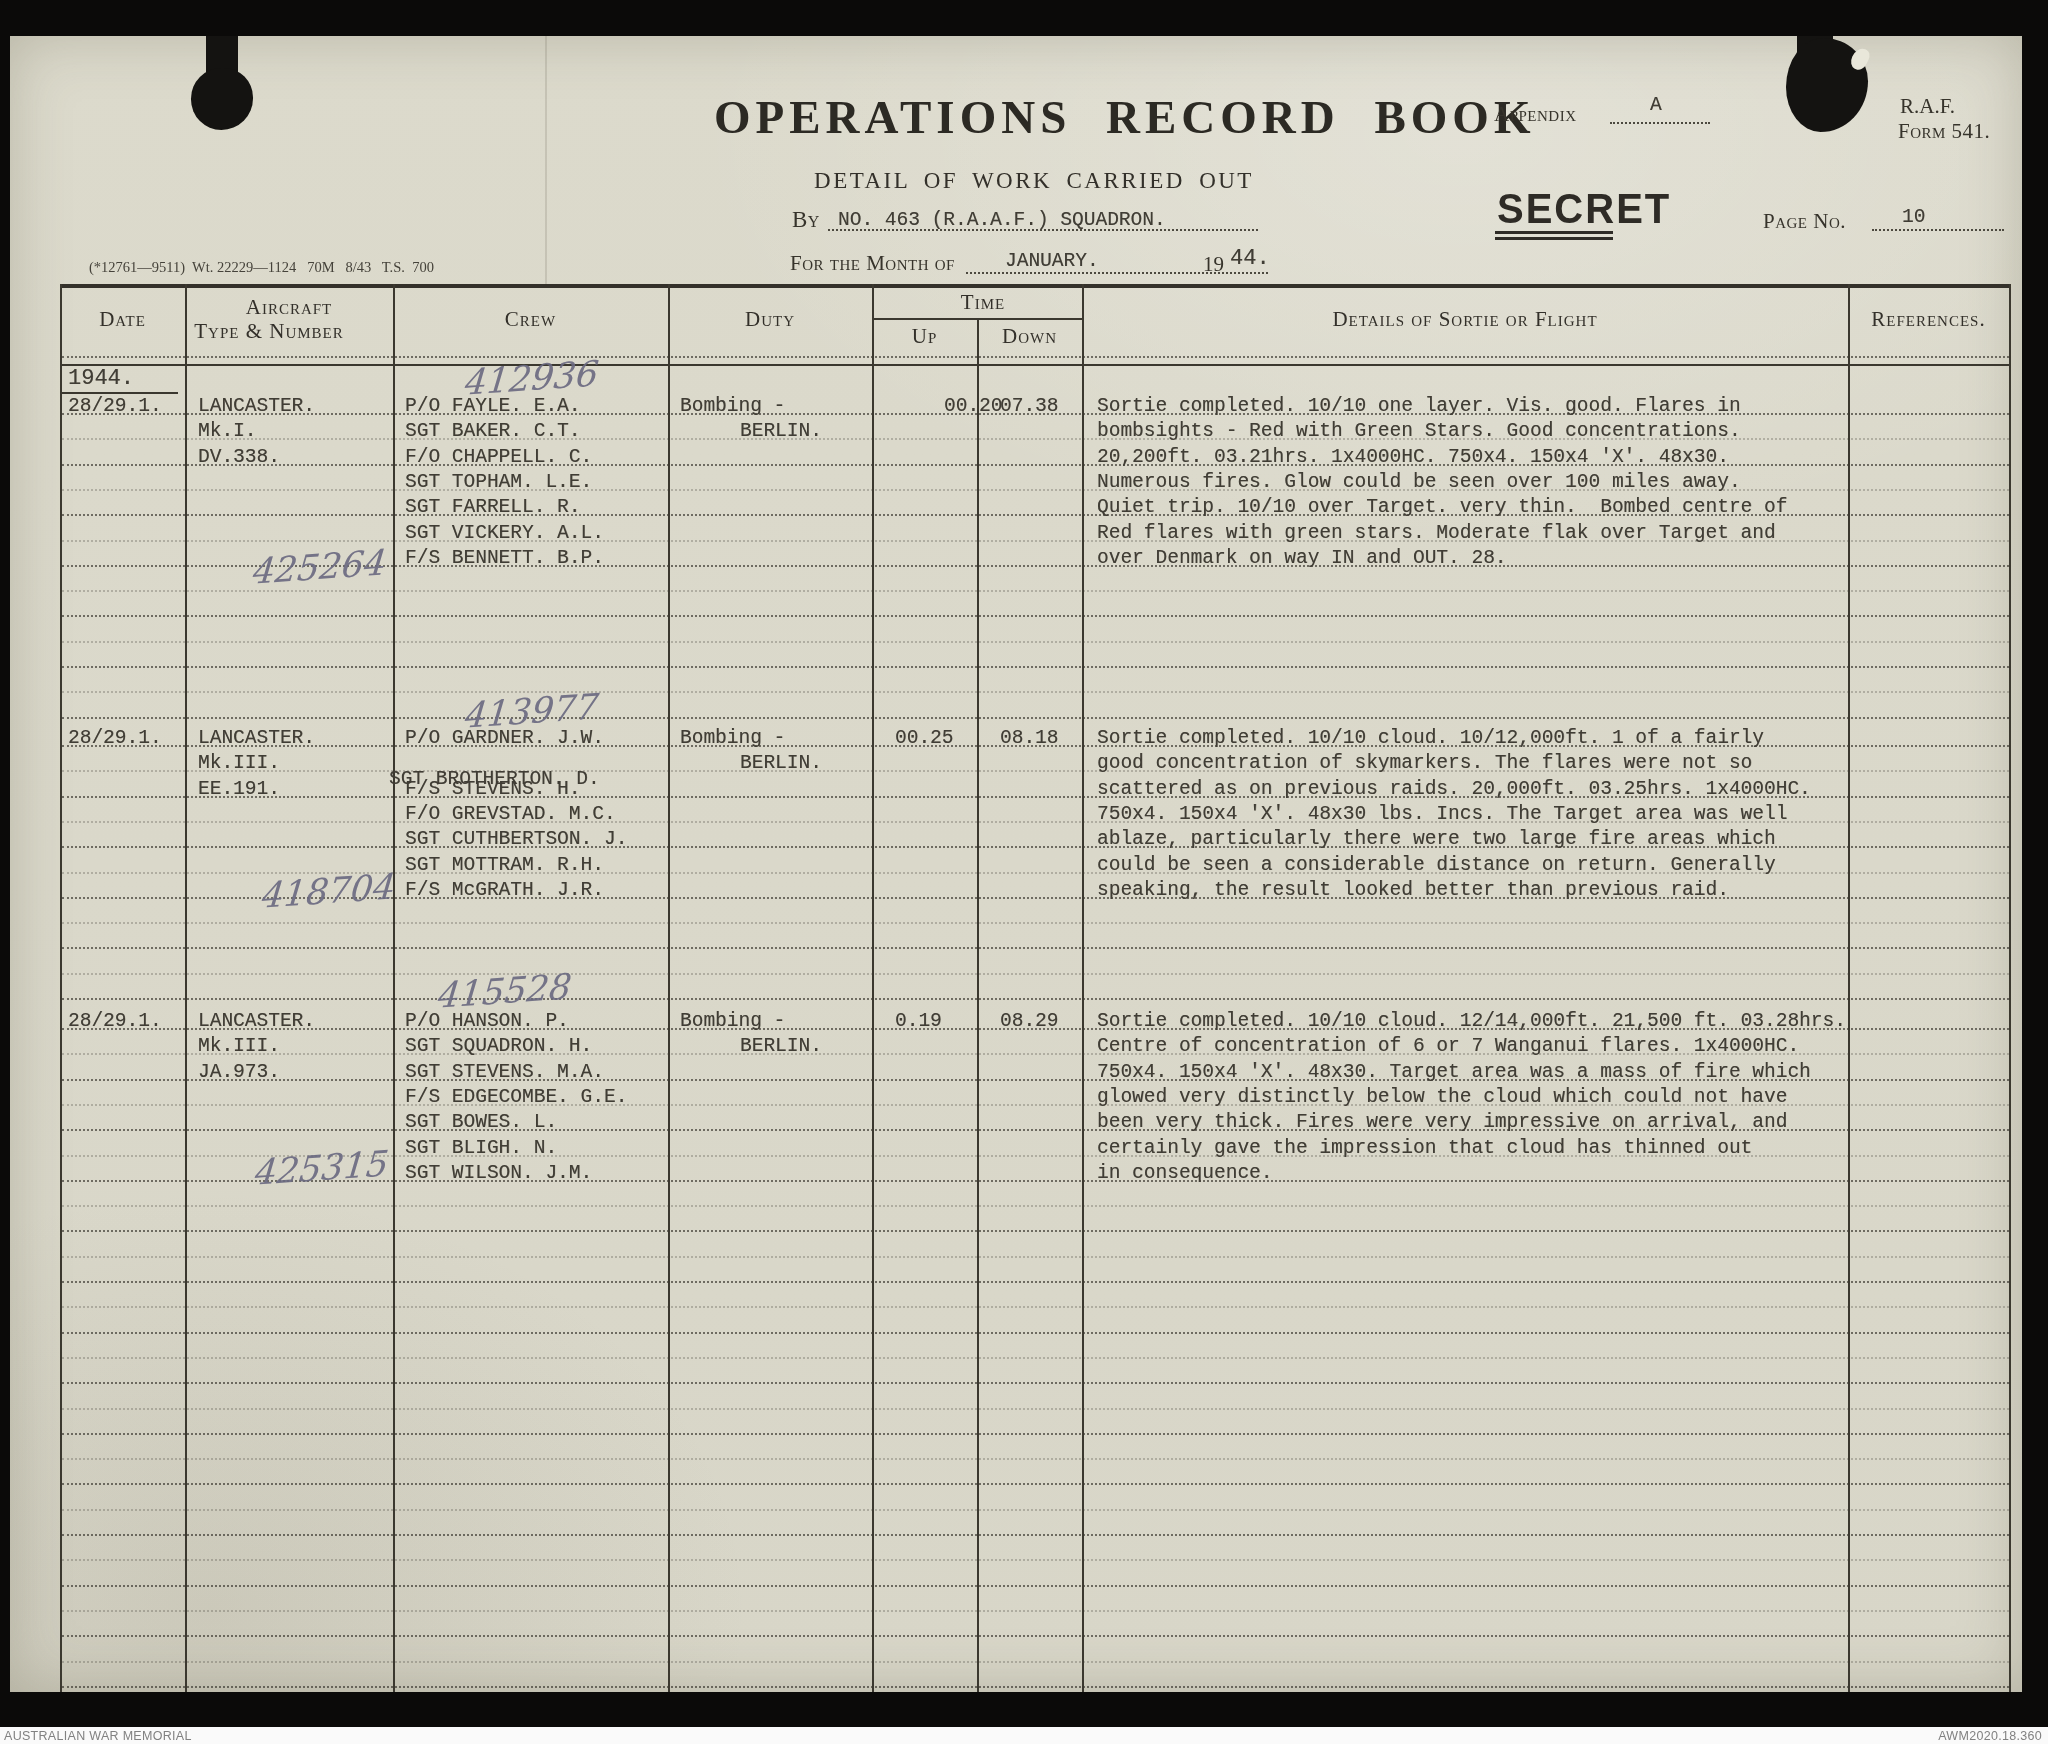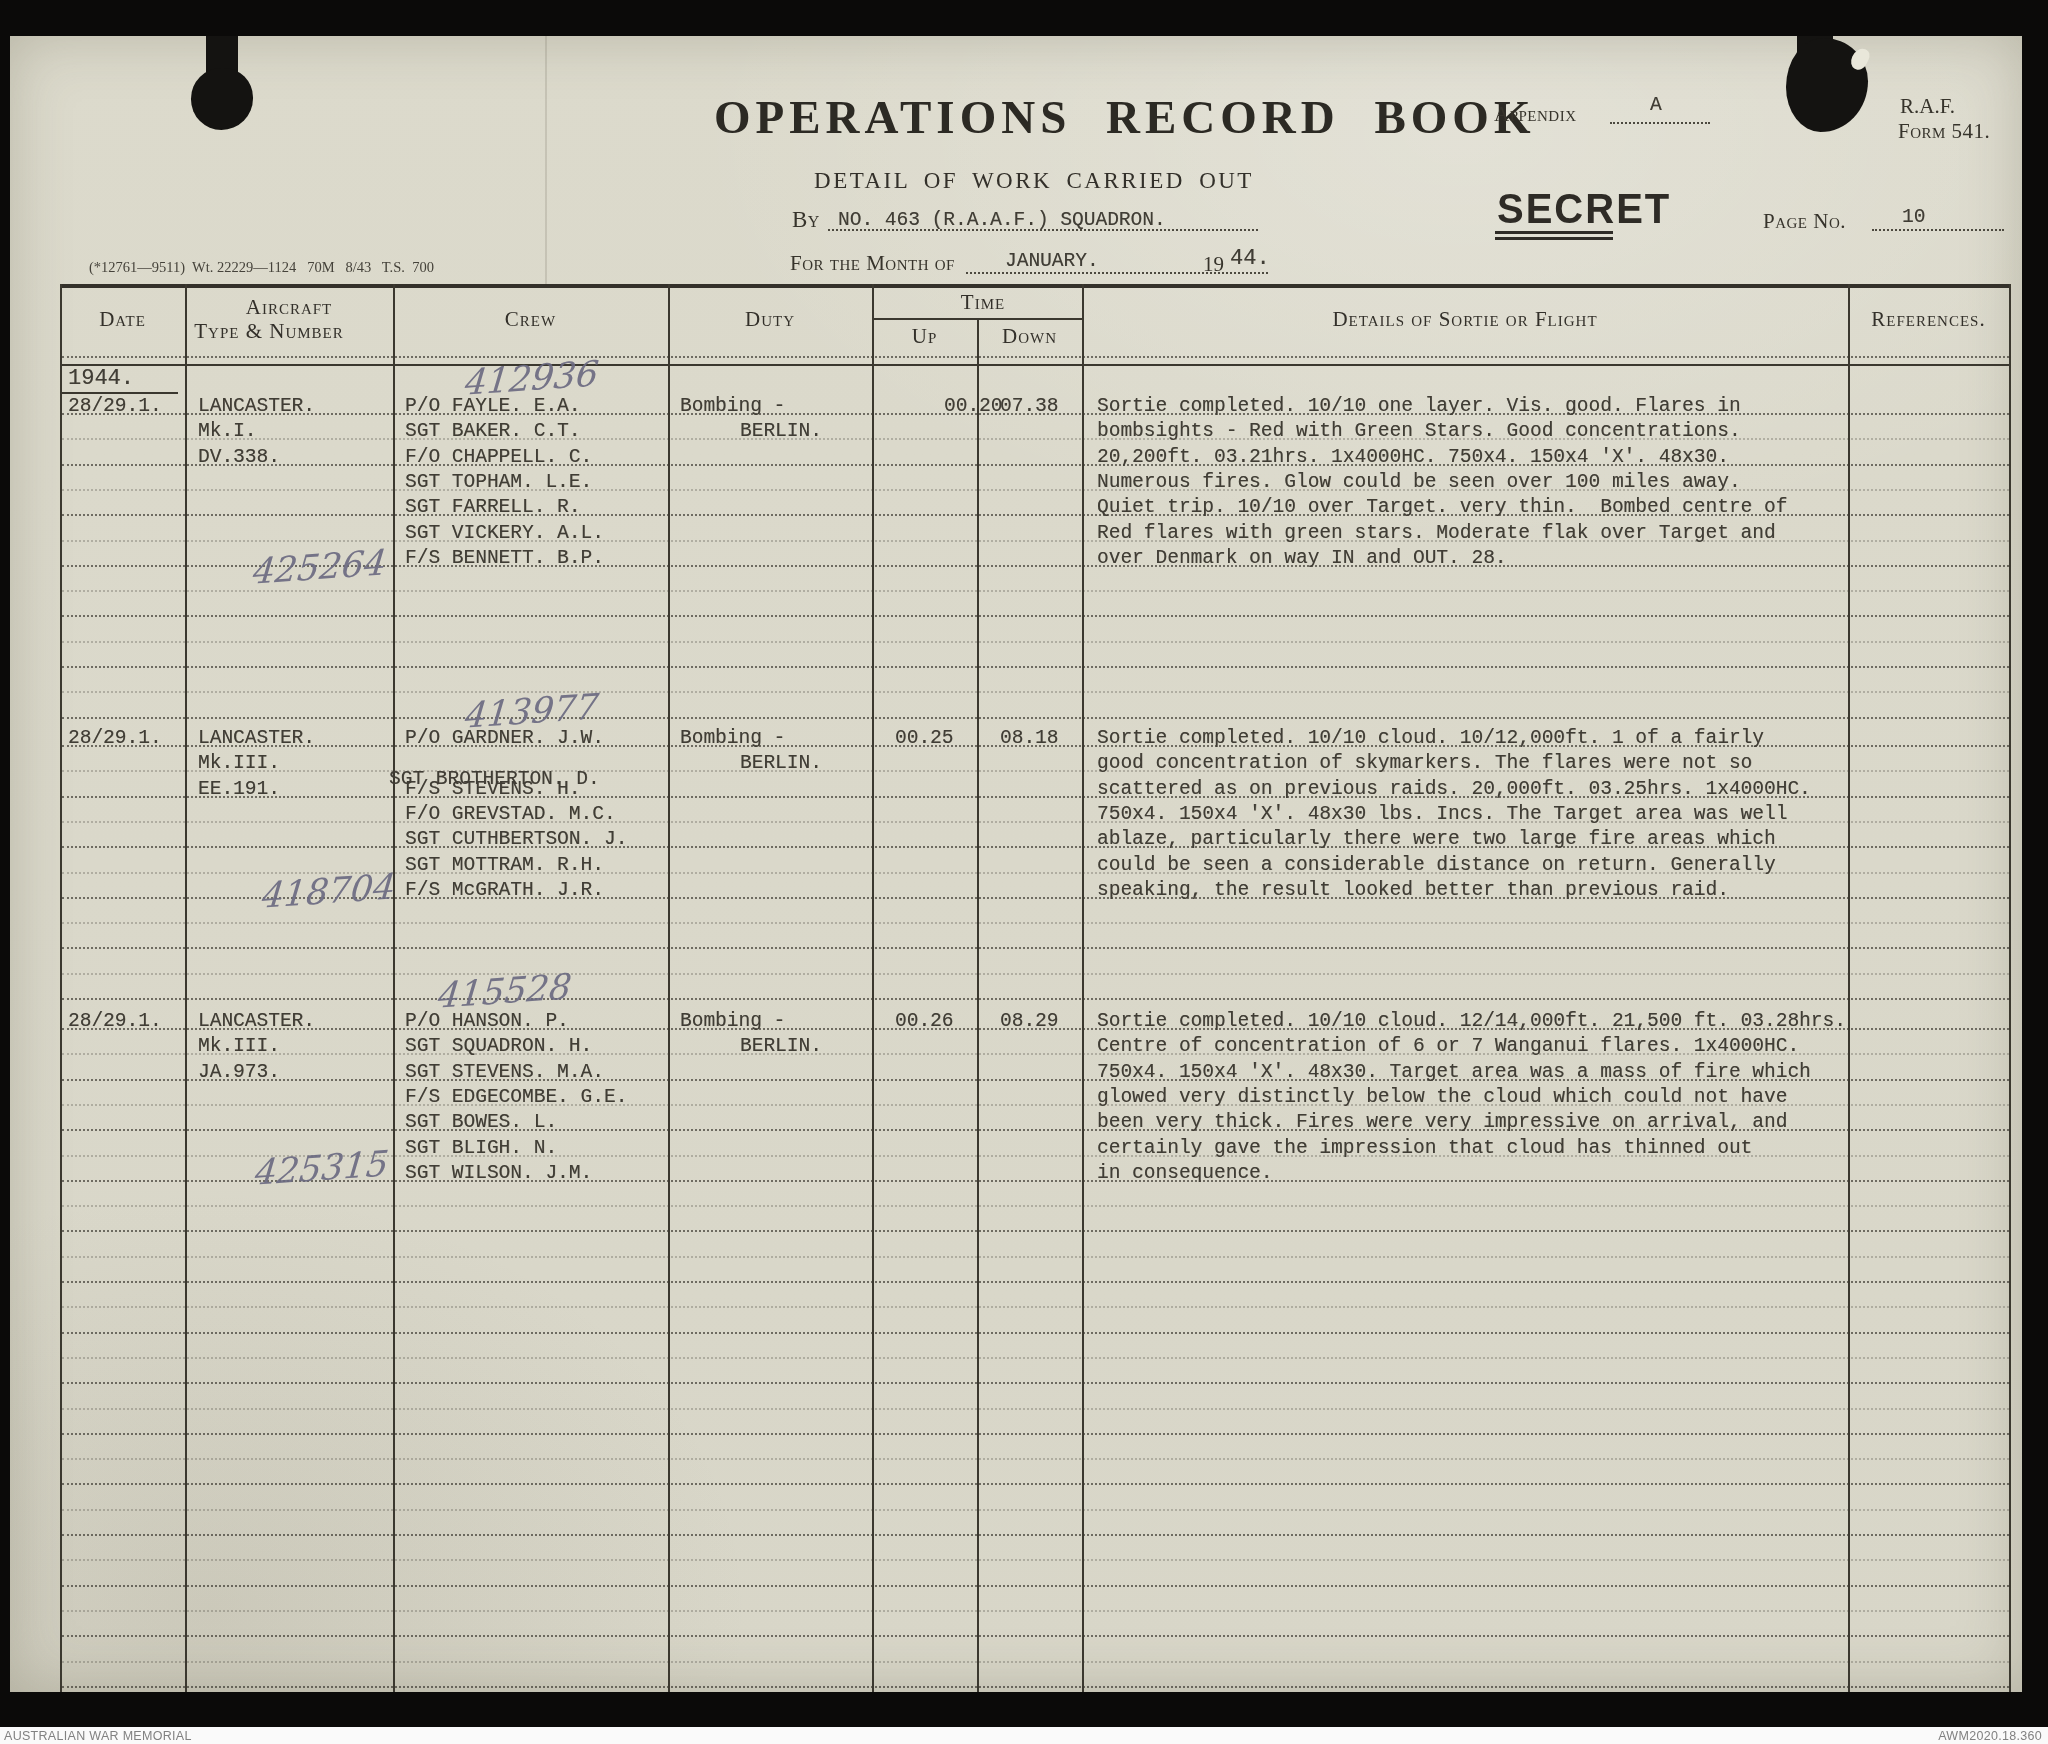--- a/index.html
+++ b/index.html
@@ -230,21 +230,21 @@
       <div class="abs typed" style="left: 198px; top: 1060.6px;">JA.973.</div>
       <div class="abs typed" style="left: 405px; top: 1010px;">P/O HANSON. P.</div>
       <div class="abs typed" style="left: 405px; top: 1035.3px;">SGT SQUADRON. H.</div>
       <div class="abs typed" style="left: 405px; top: 1060.6px;">SGT STEVENS. M.A.</div>
       <div class="abs typed" style="left: 405px; top: 1085.9px;">F/S EDGECOMBE. G.E.</div>
       <div class="abs typed" style="left: 405px; top: 1111.2px;">SGT BOWES. L.</div>
       <div class="abs typed" style="left: 405px; top: 1136.5px;">SGT BLIGH. N.</div>
       <div class="abs typed" style="left: 405px; top: 1161.8px;">SGT WILSON. J.M.</div>
       <div class="abs typed" style="left: 680px; top: 1010px;">Bombing -</div>
       <div class="abs typed" style="left: 740px; top: 1035.3px;">BERLIN.</div>
-      <div class="abs typed" style="left: 895px; top: 1010px;">00.26</div>
+      <div class="abs typed" style="left: 895px; top: 1010px;">0.19</div>
       <div class="abs typed" style="left: 1000px; top: 1010px;">08.29</div>
       <div class="abs typed" style="left: 1097px; top: 1010px;">Sortie completed. 10/10 cloud. 12/14,000ft. 21,500 ft. 03.28hrs.</div>
       <div class="abs typed" style="left: 1097px; top: 1035.3px;">Centre of concentration of 6 or 7 Wanganui flares. 1x4000HC.</div>
       <div class="abs typed" style="left: 1097px; top: 1060.6px;">750x4. 150x4 'X'. 48x30. Target area was a mass of fire which</div>
       <div class="abs typed" style="left: 1097px; top: 1085.9px;">glowed very distinctly below the cloud which could not have</div>
       <div class="abs typed" style="left: 1097px; top: 1111.2px;">been very thick. Fires were very impressive on arrival, and</div>
       <div class="abs typed" style="left: 1097px; top: 1136.5px;">certainly gave the impression that cloud has thinned out</div>
       <div class="abs typed" style="left: 1097px; top: 1161.8px;">in consequence.</div>
       <div class="abs hw" style="left: 438px; top: 971px;">415528</div>
       <div class="abs hw" style="left: 255px; top: 1148px;">425315</div>

